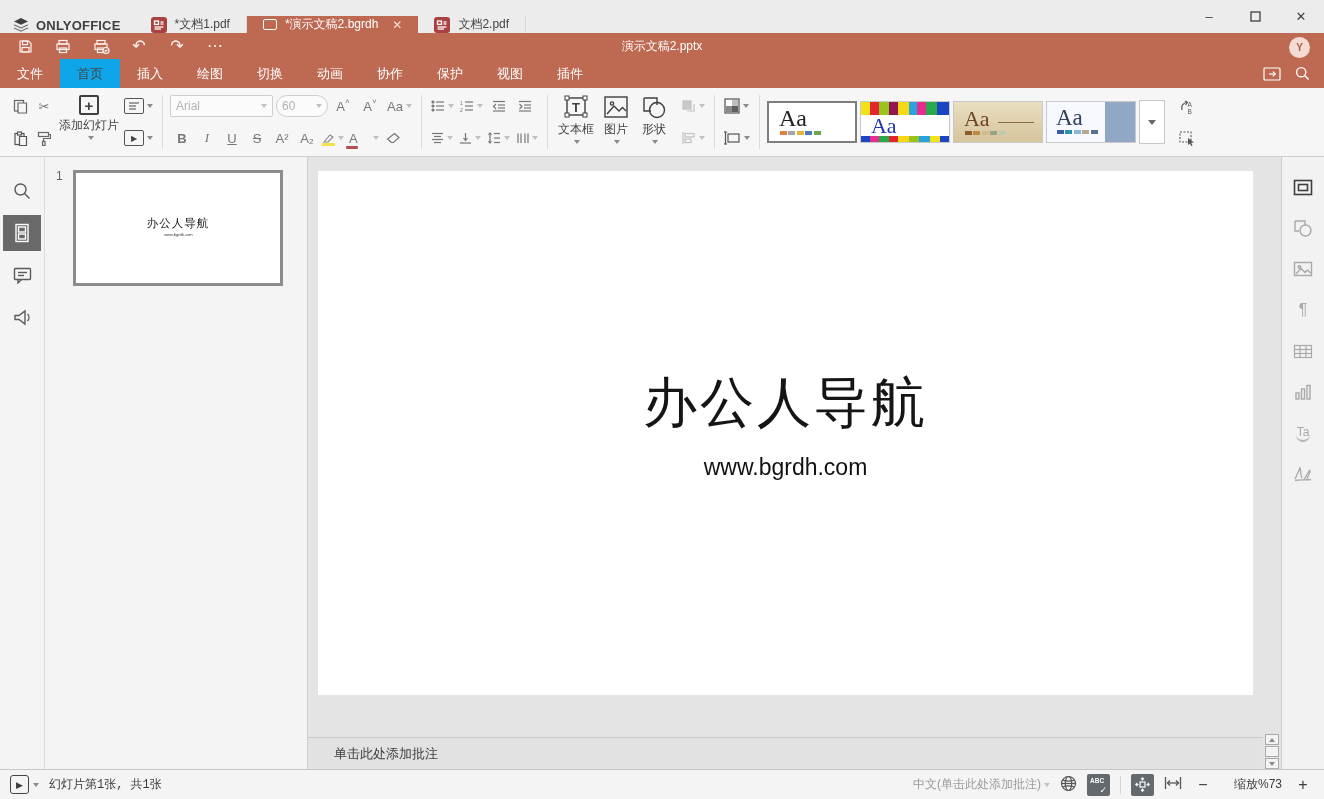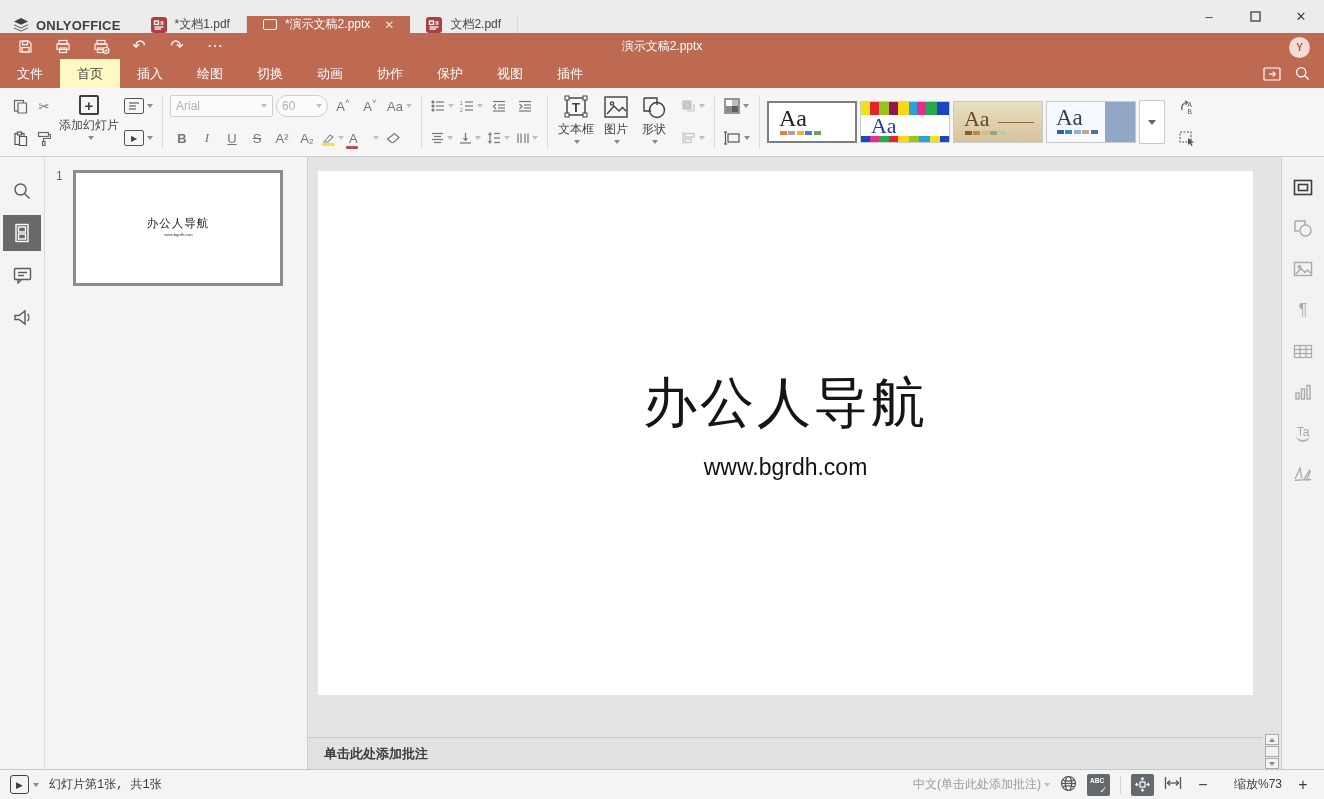--- a/index.html
+++ b/index.html
@@ -25,21 +25,21 @@
   
   .qa-row { position:absolute; left:0; top:33px; width:1324px; height:26px; background:#be6952; display:flex; align-items:center; }
   .qa-icons { display:flex; align-items:center; gap:8px; padding-left:10px; }
   .qa-btn { width:30px; height:22px; display:flex; align-items:center; justify-content:center; color:#fff; cursor:pointer; }
   .qa-glyph { font-size:16px; color:#fdf2ee; line-height:1; }
   .doc-title { position:absolute; left:0; right:0; text-align:center; color:#fff; font-size:12px; pointer-events:none; }
   .avatar { position:absolute; right:14px; top:4px; width:21px; height:21px; border-radius:50%; background:#f4dcd4; color:#b05c44; font-size:10px; font-weight:bold; display:flex; align-items:center; justify-content:center; cursor:pointer; }
 
   .menubar { position:absolute; left:0; top:59px; width:1324px; height:29px; background:#be6952; display:flex; align-items:stretch; }
   .menu-tab { padding:0 17px; display:flex; align-items:center; color:#fff; font-size:13px; cursor:pointer; }
-  .menu-tab.active { background:#fef9c3; color:#444; }
+  .menu-tab.active { background:#0ea5e9; color:#444; }
   .menu-right { margin-left:auto; display:flex; align-items:center; gap:14px; padding-right:14px; }
   .menu-right .mr-btn { color:#fff; display:flex; align-items:center; cursor:pointer; }
 
   
   .toolbar { position:absolute; left:0; top:88px; width:1324px; height:69px; background:#f6f6f6; border-bottom:1px solid #cfcfcf; display:flex; align-items:stretch; padding:4px 6px 4px 8px; }
   .vsep { width:1px; background:#dcdcdc; margin:3px 7px; }
   .tcol { display:flex; flex-direction:column; justify-content:space-between; padding:1px 0; }
   .trow { display:flex; align-items:center; }
   .ibtn { min-width:24px; height:26px; display:flex; align-items:center; justify-content:center; color:#666; cursor:pointer; border-radius:2px; padding:0 2px; }
   .ibtn svg { display:block; }
@@ -70,21 +70,21 @@
   .lsbtn.active { background:#696969; }
   .thumbpanel { width:263px; background:#f4f4f4; border-right:1px solid #cfcfcf; position:relative; }
   .slide-num { position:absolute; left:11px; top:12px; font-size:12px; color:#666; }
   .thumb { position:absolute; left:28px; top:13px; width:210px; height:116px; background:#fff; border:3px solid #8c8c8c; cursor:pointer; display:flex; flex-direction:column; align-items:center; justify-content:center; }
   .thumb-title { font-family:"Liberation Serif", serif; font-size:11.5px; color:#1a1a1a; letter-spacing:1px; }
   .thumb-url { font-size:8px; color:#333; transform:scale(.5); transform-origin:center top; margin-top:1px; }
   .canvascol { flex:1; background:#e4e4e4; display:flex; flex-direction:column; position:relative; }
   .slide { width:935px; height:524px; background:#fff; margin:14px auto 0 auto; position:relative; }
   .slide-title { position:absolute; top:196px; left:0; width:100%; text-align:center; font-family:"Liberation Serif","DejaVu Serif",serif; font-size:54px; letter-spacing:3px; color:#151515; }
   .slide-sub { position:absolute; top:283px; left:0; width:100%; text-align:center; font-size:23px; color:#111; }
-  .notes { position:absolute; left:0; bottom:0; width:100%; height:32px; background:#e2e2e2; border-top:1px solid #c9c9c9; display:flex; align-items:center; padding-left:16px; color:#3c3c3c; font-size:13px;font-weight:bold; }
+  .notes { position:absolute; left:0; bottom:0; width:100%; height:32px; background:#e2e2e2; border-top:1px solid #c9c9c9; display:flex; align-items:center; padding-left:26px; color:#3c3c3c; font-size:13px; }
   .scrollcol { width:18px; background:#e4e4e4; position:relative; }
   .sbtn { position:absolute; left:2px; width:14px; height:11px; background:#f3f3f3; border:1px solid #ababab; display:flex; align-items:center; justify-content:center; cursor:pointer; }
   .tri-u { width:0; height:0; border-left:3px solid transparent; border-right:3px solid transparent; border-bottom:4px solid #8a8a8a; }
   .tri-d { width:0; height:0; border-left:3px solid transparent; border-right:3px solid transparent; border-top:4px solid #8a8a8a; }
   .rightbar { width:43px; background:#f2f2f2; border-left:1px solid #cfcfcf; display:flex; flex-direction:column; align-items:center; padding-top:18px; gap:17px; }
   .rbtn { width:28px; height:24px; display:flex; align-items:center; justify-content:center; cursor:pointer; }
   .ta-label { font-size:12px; color:#a9a9a9; border-bottom:2px solid #b5b5b5; border-radius:0 0 8px 8px; padding:0 1px 1px 1px; }
 
   
   .statusbar { position:absolute; left:0; top:769px; width:1324px; height:30px; background:#f4f4f4; border-top:1px solid #c6c6c6; display:flex; align-items:center; padding:0 10px; }
@@ -123,21 +123,21 @@
             <line x1="3.5" y1="10" x2="12.5" y2="10"></line>
             <line x1="3.5" y1="12" x2="10" y2="12"></line>
           </g>
         </svg>
     </span>
     <span>*文档1.pdf</span>
   </div>
 
   <div class="doctab active">
     <span class="ficon pptx"></span>
-    <span>*演示文稿2.pptx</span>
+    <span>*演示文稿2.bgrdh</span>
     <span class="tab-close">✕</span>
   </div>
 
   <div class="doctab">
     <span class="ficon pdf">
       <svg width="16" height="16">
           <g stroke="#fff" stroke-width="1.3">
             <rect x="3.5" y="4" width="4" height="3.4" fill="none"></rect>
             <line x1="9.5" y1="5" x2="12.5" y2="5"></line>
             <line x1="9.5" y1="7" x2="12.5" y2="7"></line>

